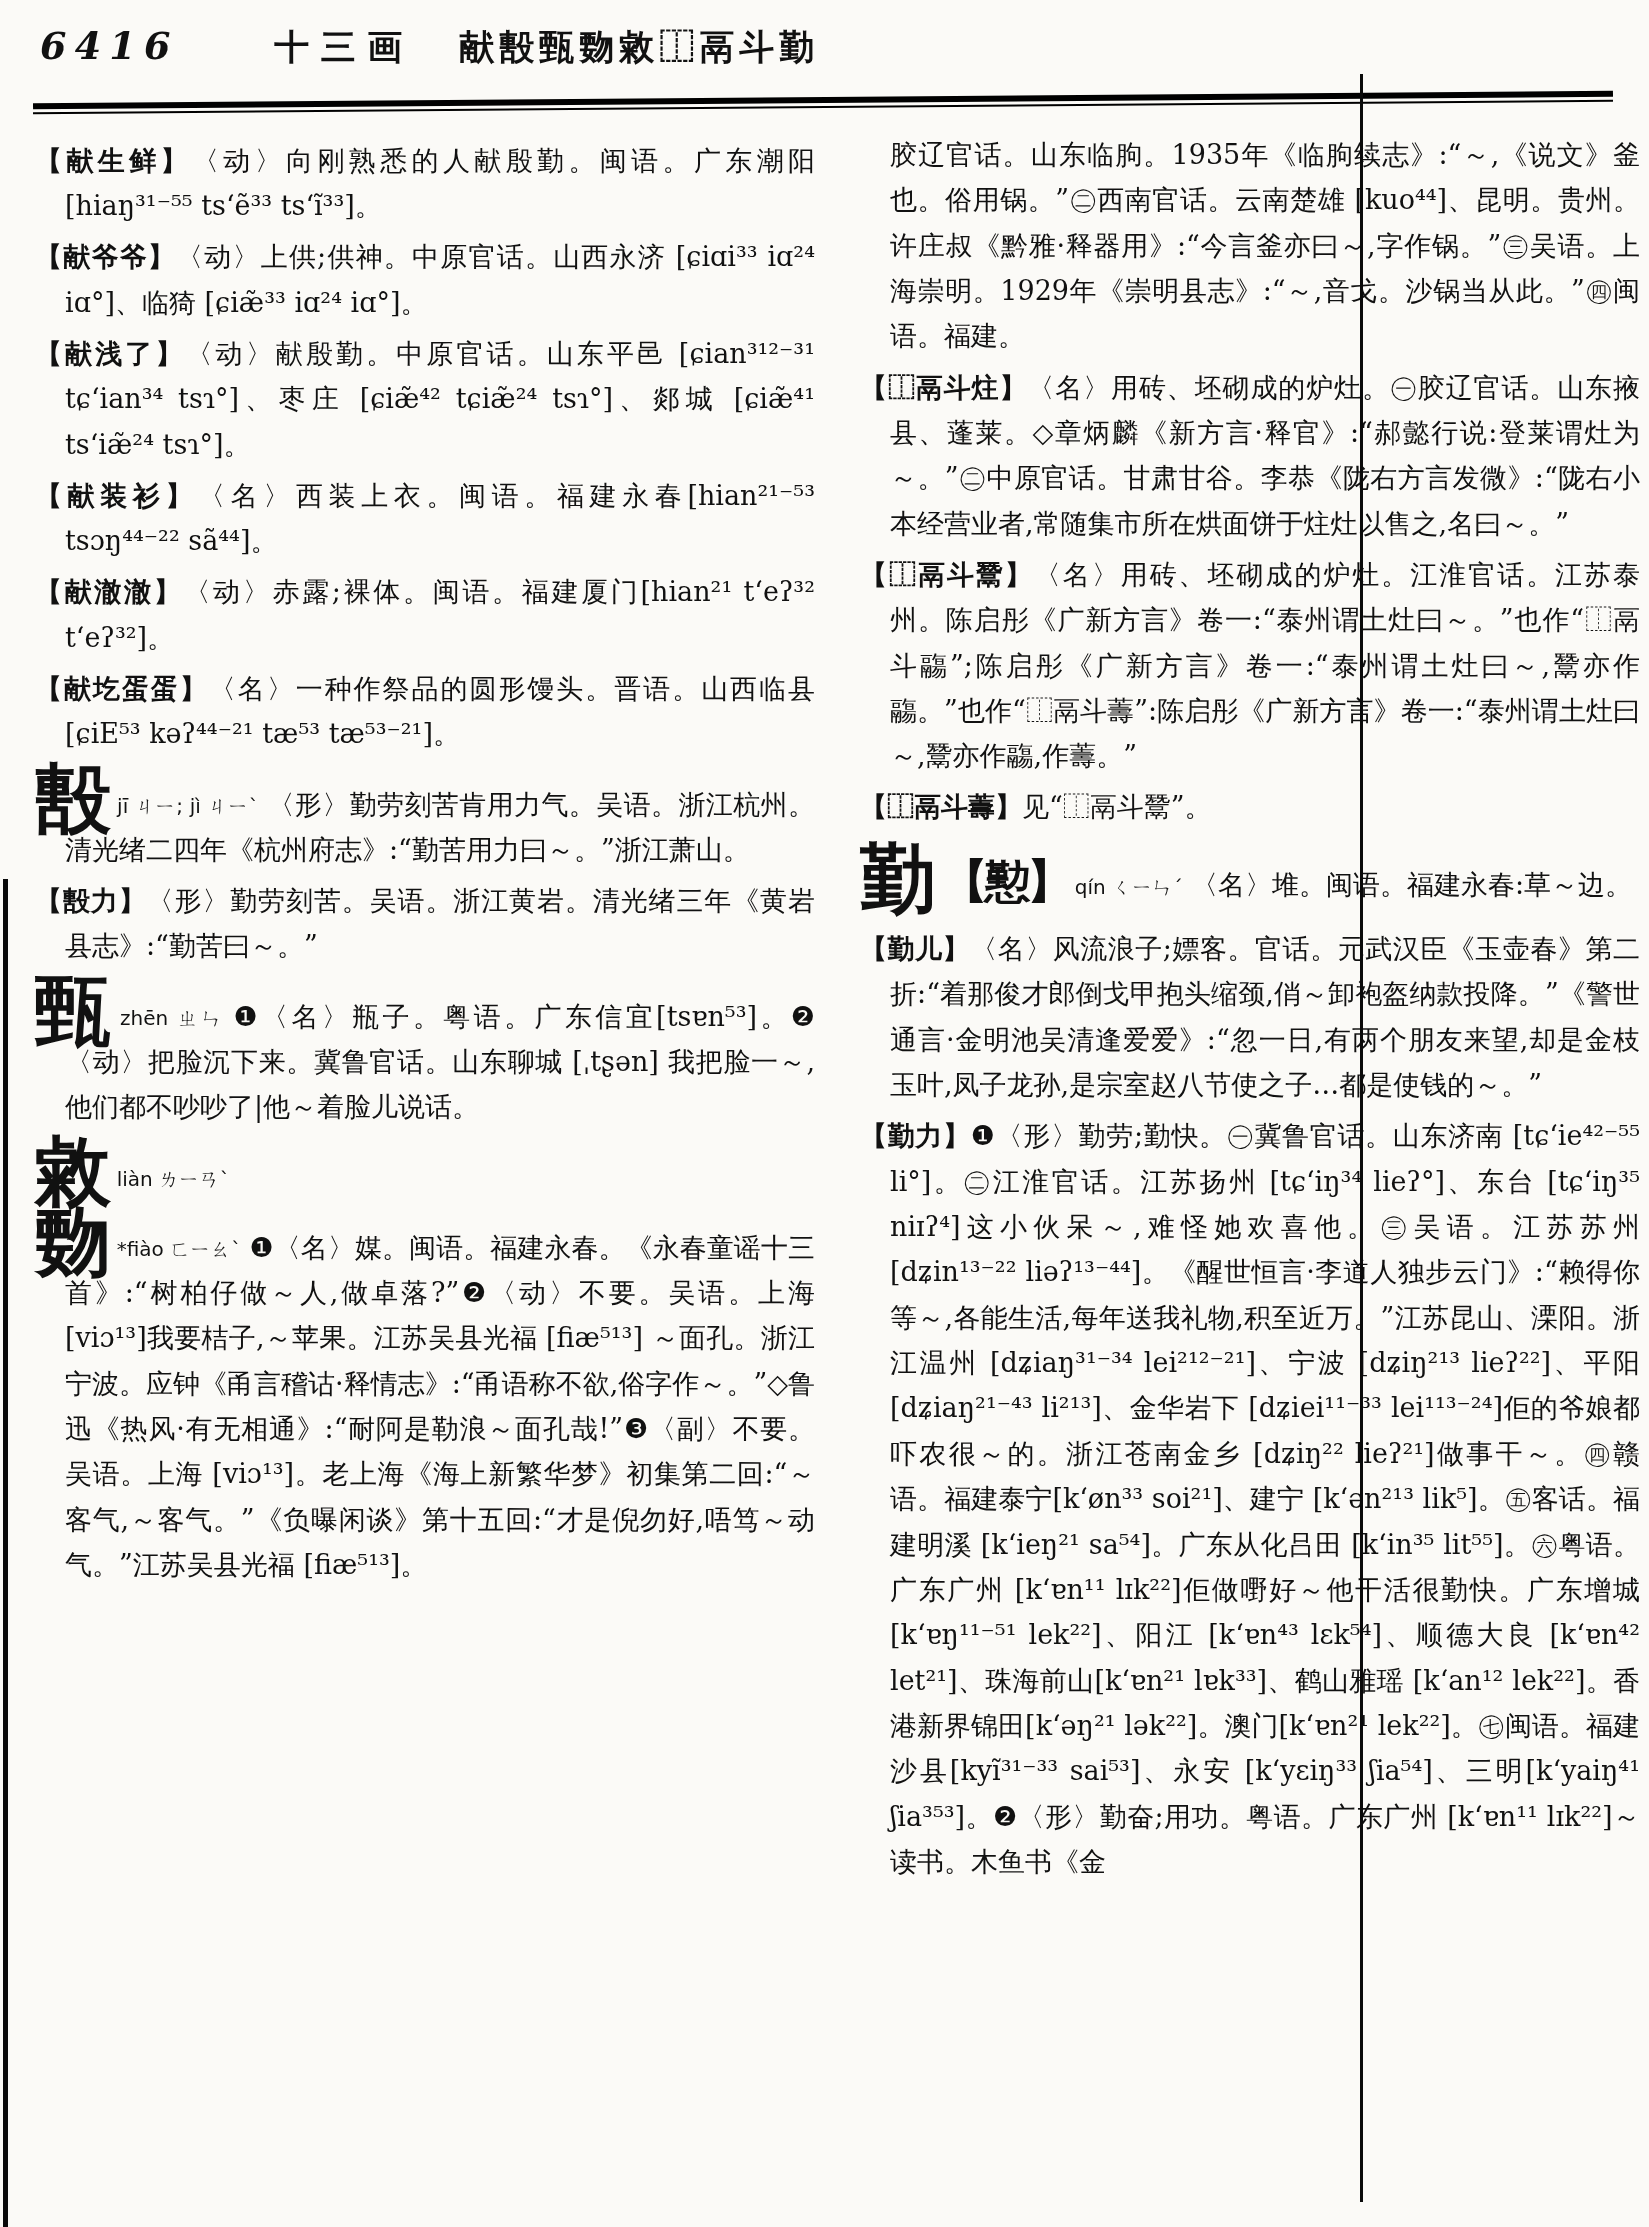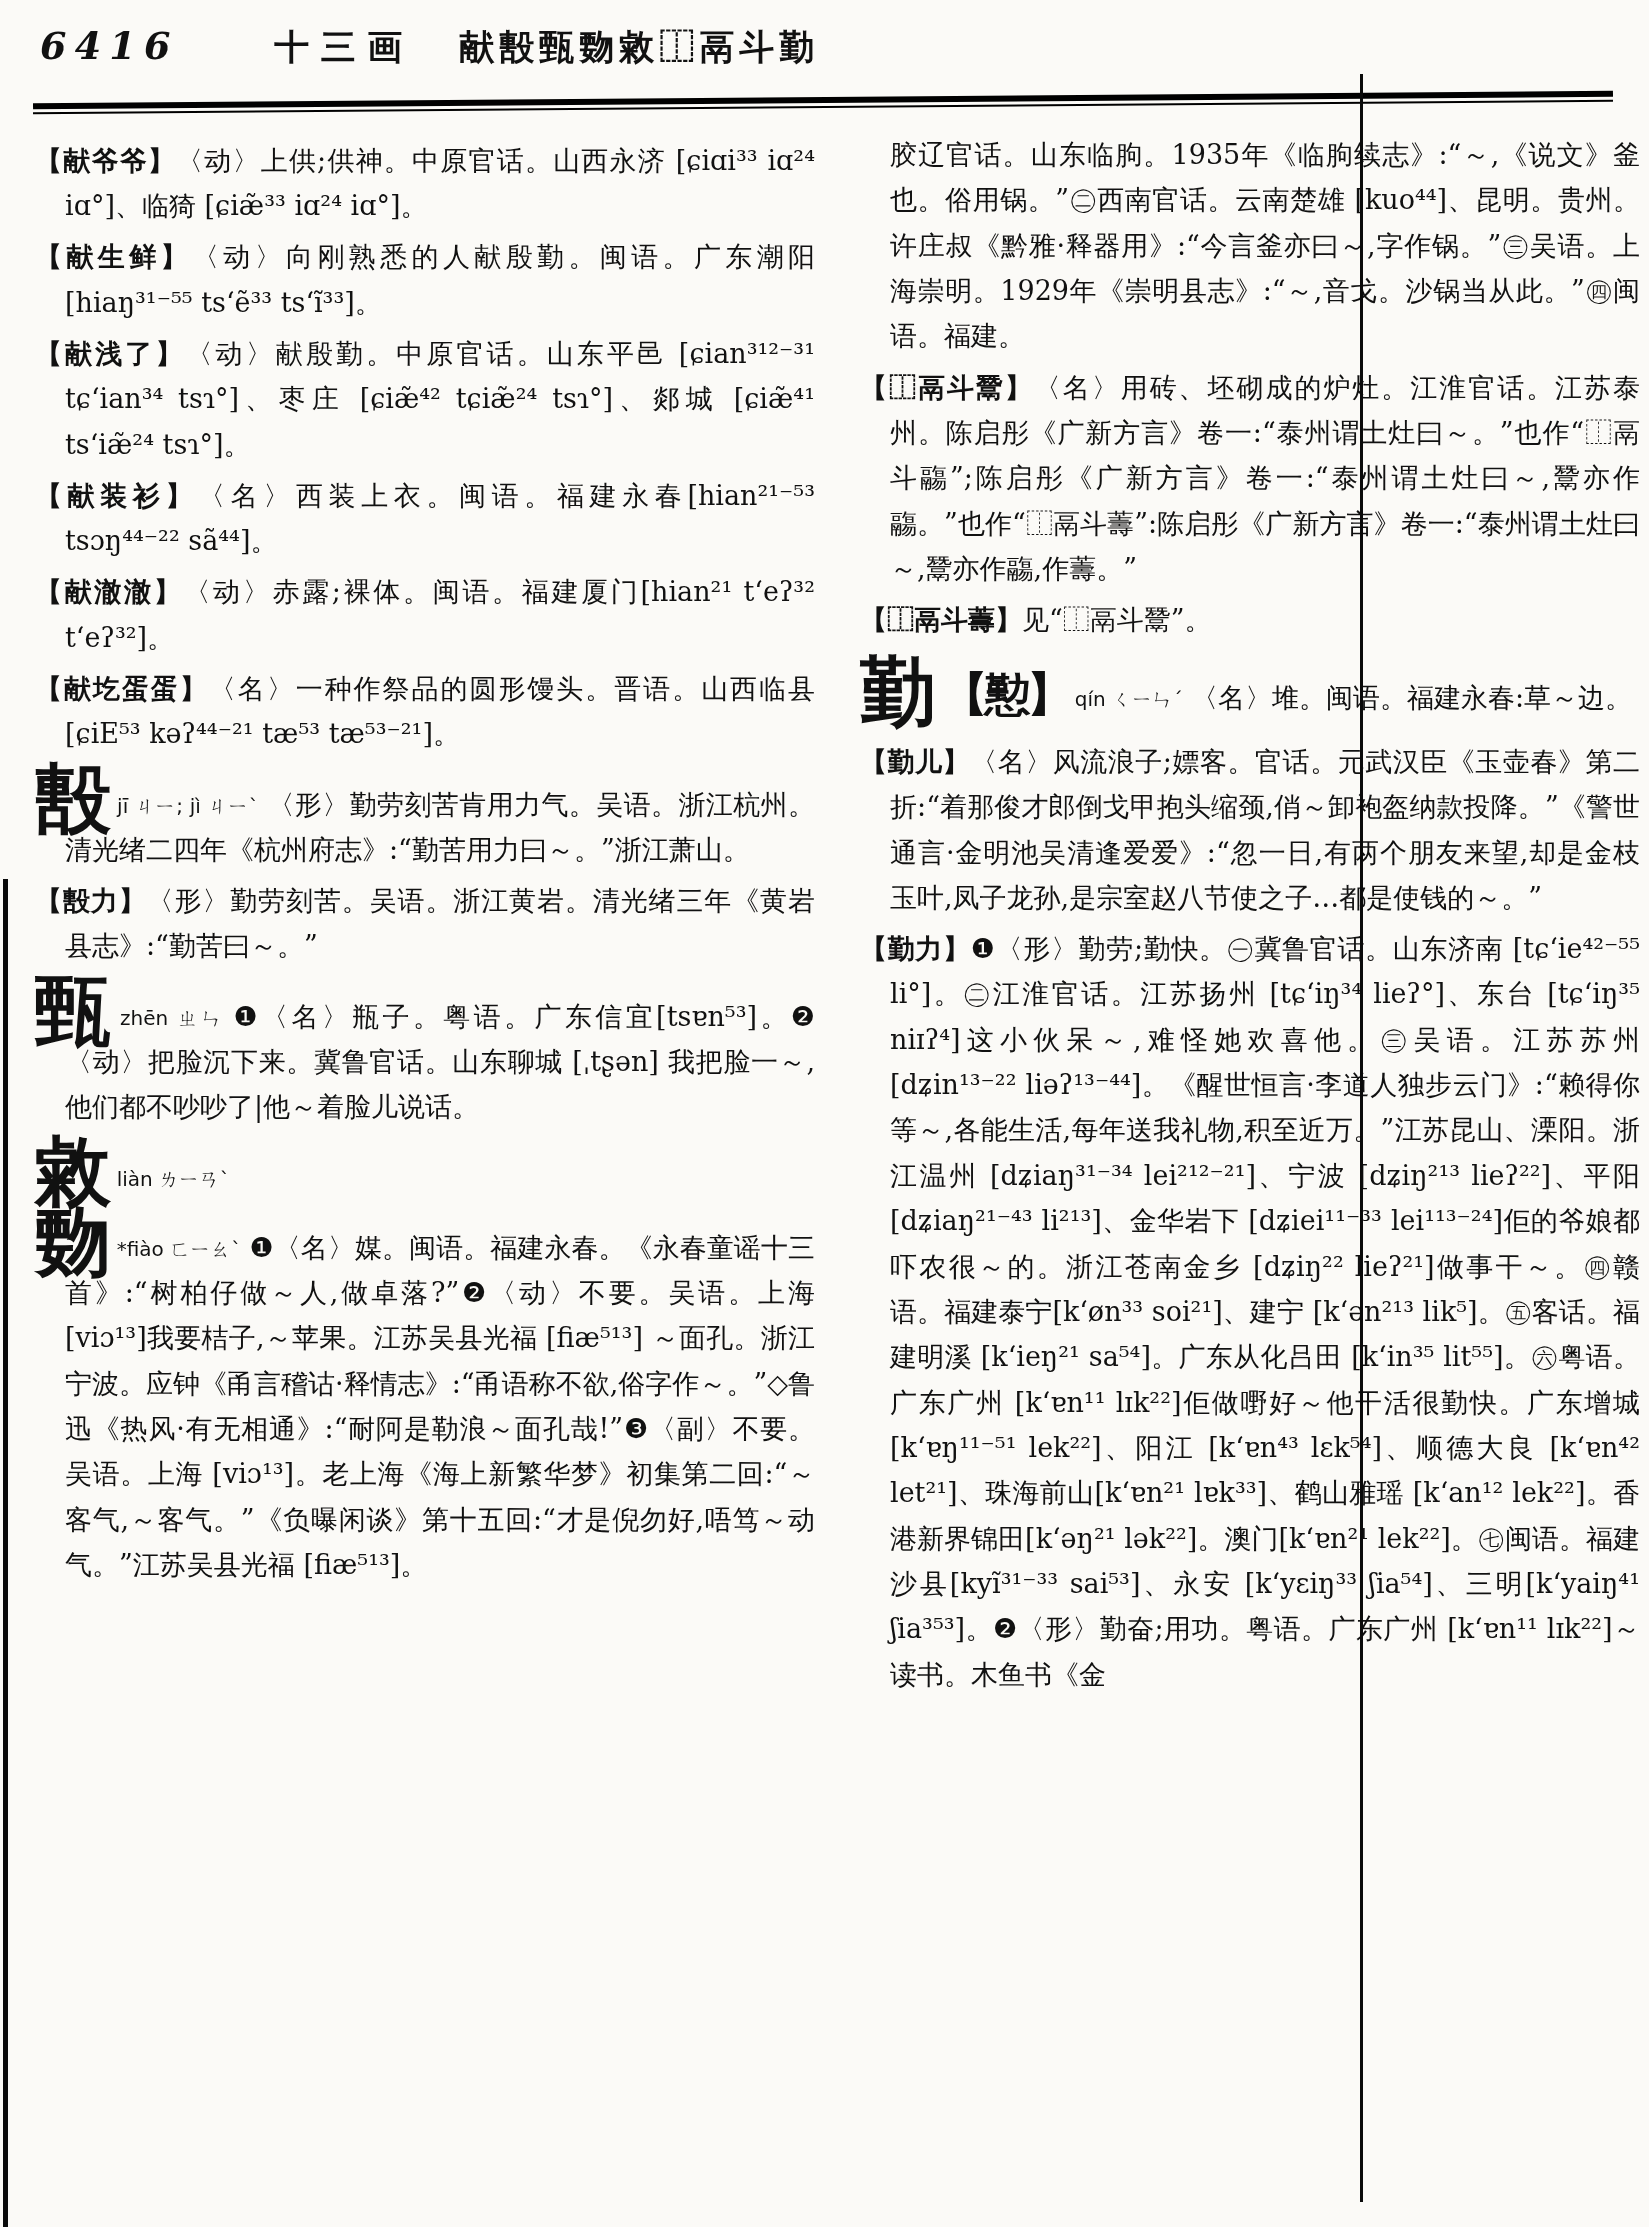--- a/index.html
+++ b/index.html
@@ -64,25 +64,25 @@
     <span class="page-num">6416</span>
     <span class="stroke-section">十三画</span>
     <span class="guide-chars">献毄甄覅敹⿰鬲斗勤</span>
   </div>
   <div class="header-rule"></div>
   <div class="header-rule2"></div>
 
   <div class="col col-left">
 
     <div class="entry">
-      <span class="hw">【献爷爷】</span><span class="body">〈动〉上供;供神。中原官话。山西永济 [ɕiɑi³³ iɑ²⁴ iɑ°]、临猗 [ɕiæ̃³³ iɑ²⁴ iɑ°]。</span>
+      <span class="hw">【献生鲜】</span><span class="body">〈动〉向刚熟悉的人献殷勤。闽语。广东潮阳 [hiaŋ³¹⁻⁵⁵ tsʻẽ³³ tsʻĩ³³]。</span>
     </div>
 
     <div class="entry">
-      <span class="hw">【献生鲜】</span><span class="body">〈动〉向刚熟悉的人献殷勤。闽语。广东潮阳 [hiaŋ³¹⁻⁵⁵ tsʻẽ³³ tsʻĩ³³]。</span>
+      <span class="hw">【献爷爷】</span><span class="body">〈动〉上供;供神。中原官话。山西永济 [ɕiɑi³³ iɑ²⁴ iɑ°]、临猗 [ɕiæ̃³³ iɑ²⁴ iɑ°]。</span>
     </div>
 
 
     <div class="entry">
       <span class="hw">【献浅了】</span><span class="body">〈动〉献殷勤。中原官话。山东平邑 [ɕian³¹²⁻³¹ tɕʻian³⁴ tsɿ°]、枣庄 [ɕiæ̃⁴² tɕiæ̃²⁴ tsɿ°]、郯城 [ɕiæ̃⁴¹ tsʻiæ̃²⁴ tsɿ°]。</span>
     </div>
 
     <div class="entry">
       <span class="hw">【献装衫】</span><span class="body">〈名〉西装上衣。闽语。福建永春[hian²¹⁻⁵³ tsɔŋ⁴⁴⁻²² sã⁴⁴]。</span>
     </div>
@@ -118,20 +118,23 @@
 
 
   </div>
 
   <div class="col col-right">
 
     <div class="entry cont">
       <span class="body">胶辽官话。山东临朐。1935年《临朐续志》:“～,《说文》釜也。俗用锅。”㊁西南官话。云南楚雄 [kuo⁴⁴]、昆明。贵州。许庄叔《黔雅·释器用》:“今言釜亦曰～,字作锅。”㊂吴语。上海崇明。1929年《崇明县志》:“～,音戈。沙锅当从此。”㊃闽语。福建。</span>
     </div>
 
+    <div class="entry">
+      <span class="hw">【⿰鬲斗炷】</span><span class="body">〈名〉用砖、坯砌成的炉灶。㊀胶辽官话。山东掖县、蓬莱。◇章炳麟《新方言·释官》:“郝懿行说:登莱谓灶为～。”㊁中原官话。甘肃甘谷。李恭《陇右方言发微》:“陇右小本经营业者,常随集市所在烘面饼于炷灶以售之,名曰～。”</span>
+    </div>
 
 
     <div class="entry">
       <span class="hw">【⿰鬲斗鬵】</span><span class="body">〈名〉用砖、坯砌成的炉灶。江淮官话。江苏泰州。陈启彤《广新方言》卷一:“泰州谓土灶曰～。”也作“⿰鬲斗鬺”;陈启彤《广新方言》卷一:“泰州谓土灶曰～,鬵亦作鬺。”也作“⿰鬲斗薵”:陈启彤《广新方言》卷一:“泰州谓土灶曰～,鬵亦作鬺,作薵。”</span>
     </div>
 
     <div class="entry">
       <span class="hw">【⿰鬲斗薵】</span><span class="body">见“⿰鬲斗鬵”。</span>
     </div>
 

